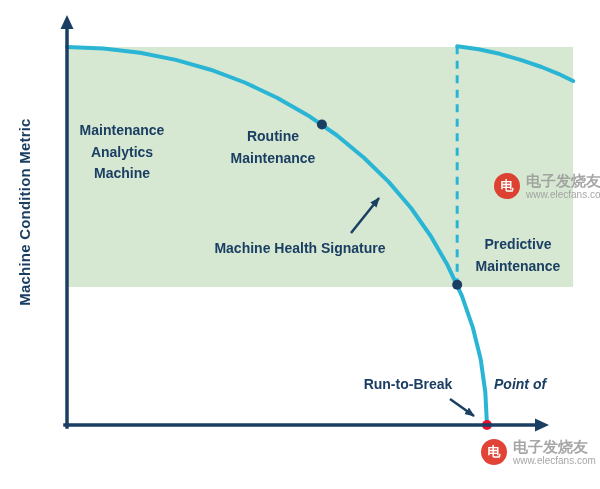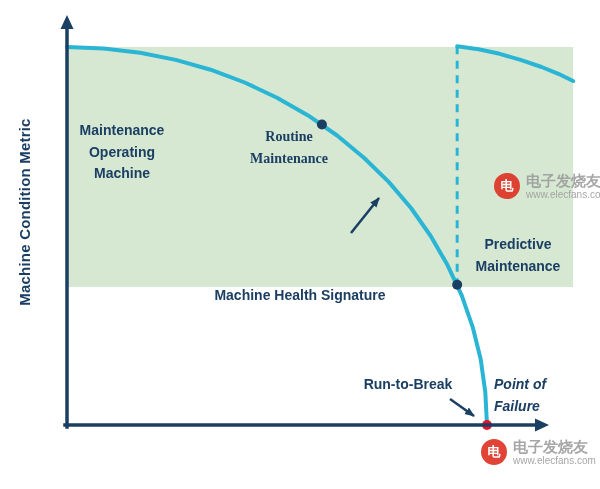--- a/index.html
+++ b/index.html
@@ -60,45 +60,44 @@
     <polygon class="axis-head" points="549,425 535,418.5 535,431.5"></polygon>
 
     <line class="ann-arrow" x1="351" y1="233" x2="379" y2="198" marker-end="url(#arrowNavy)"></line>
     <line class="ann-arrow" x1="450" y1="399" x2="474" y2="416" marker-end="url(#arrowNavy)"></line>
   </svg>
 
   <div class="axis-label y-axis-label">Machine Condition Metric</div>
 
   <div class="label" style="left:62px;top:120px;width:120px;">
     <span class="ln">Maintenance</span>
-    <span class="ln">Operating</span>
+    <span class="ln">Analytics</span>
     <span class="ln">Machine</span>
   </div>
 
-  <div class="label" style="left:215px;top:126px;width:148px;font-family:Liberation Serif, serif;">
+  <div class="label" style="left:199px;top:126px;width:148px;">
     <span class="ln">Routine</span>
     <span class="ln">Maintenance</span>
   </div>
 
-  <div class="label" style="left:172px;top:238px;width:256px;margin-top:47px;">
+  <div class="label" style="left:172px;top:238px;width:256px;">
     <span class="ln">Machine Health Signature</span>
   </div>
 
   <div class="label" style="left:466px;top:234px;width:104px;">
     <span class="ln">Predictive</span>
     <span class="ln">Maintenance</span>
   </div>
 
   <div class="label" style="left:348px;top:374px;width:120px;">
     <span class="ln">Run-to-Break</span>
   </div>
 
   <div class="label left-align" style="left:494px;top:374px;width:80px;font-style:italic;">
     <span class="ln">Point of</span>
-    <span class="ln">Failure</span>
   </div>
 
   <div class="watermark" style="left:494px;top:172px;">
     <div class="wm-icon">电</div>
     <div class="wm-text">
       <div class="wm-brand">电子发烧友</div>
       <div class="wm-url">www.elecfans.com</div>
     </div>
   </div>
 

